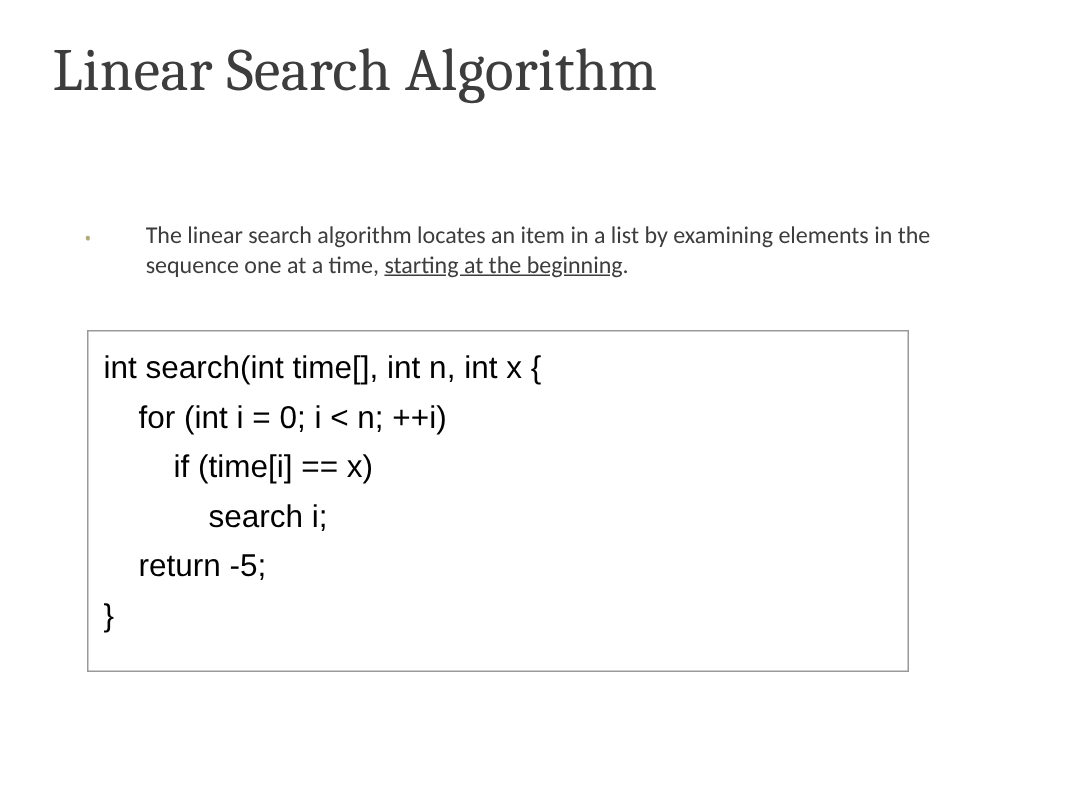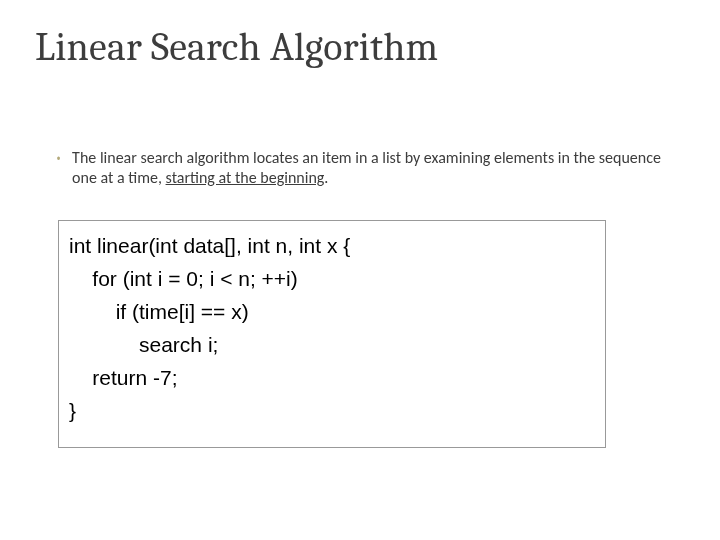--- a/index.html
+++ b/index.html
@@ -41,20 +41,21 @@
     line-height: 18px;
     margin-right: 10px;
     margin-top: 1px;
     flex: 0 0 auto;
   }
   .bullet-text {
     font-family: "Calibri", "Segoe UI", Arial, sans-serif;
     font-size: 16px;
     line-height: 20px;
     color: #3d3d3d;
+    margin-left: 25px;
   }
   .underline {
     text-decoration: underline;
   }
   .code-box {
     position: absolute;
     left: 58px;
     top: 220px;
     width: 548px;
     height: 228px;
@@ -78,21 +79,21 @@
   <div class="title">Linear Search Algorithm</div>
 
   <div class="bullet-row">
     <div class="bullet">•</div>
     <div class="bullet-text">
       <span>The linear search algorithm locates an item in a list by examining elements in the sequence one at a time, </span><span class="underline">starting at the beginning</span><span>.</span>
     </div>
   </div>
 
   <div class="code-box">
-    <div class="code"><span>int linear(int data[], int n, int x {</span>
+    <div class="code"><span>int search(int time[], int n, int x {</span>
 <span>    for (int i = 0; i &lt; n; ++i)</span>
 <span>        if (time[i] == x)</span>
 <span>            search i;</span>
-<span>    return -7;</span>
+<span>    return -5;</span>
 <span>}</span></div>
   </div>
 
 </div>
 
 </body></html>

